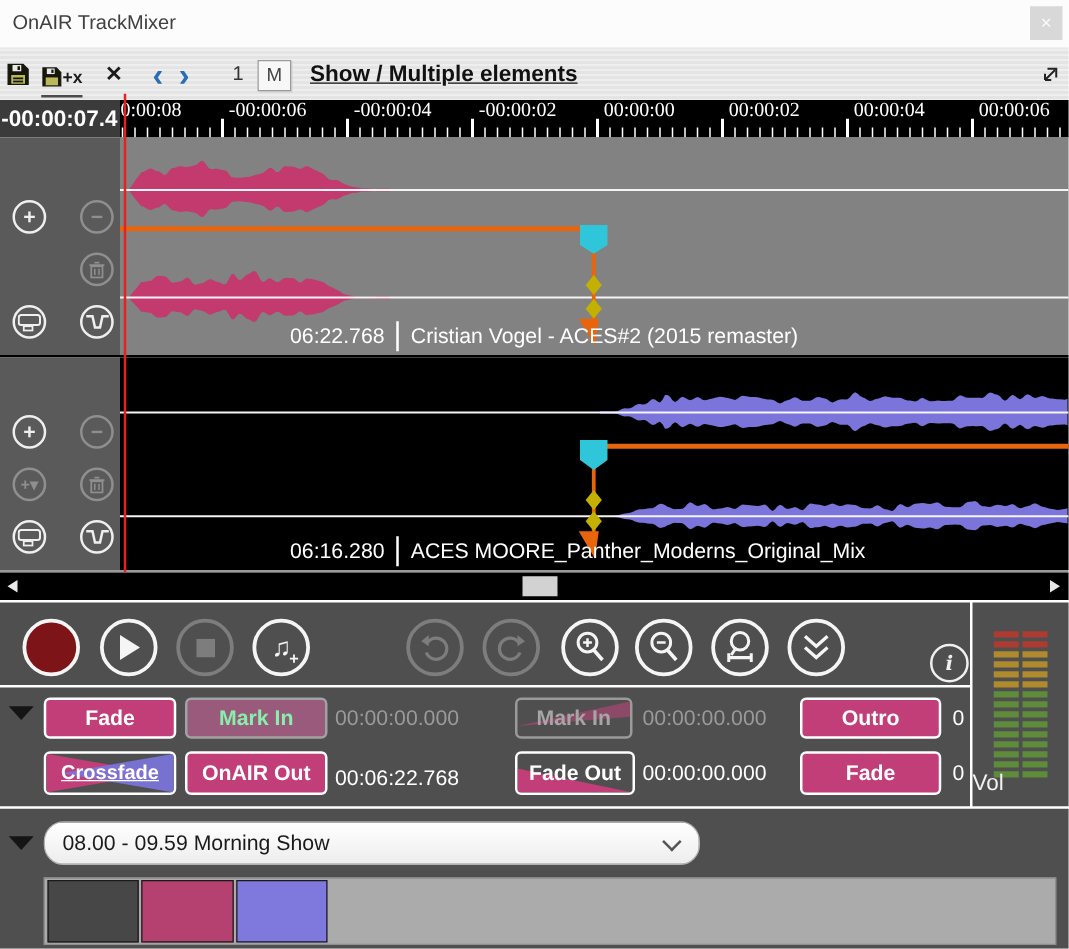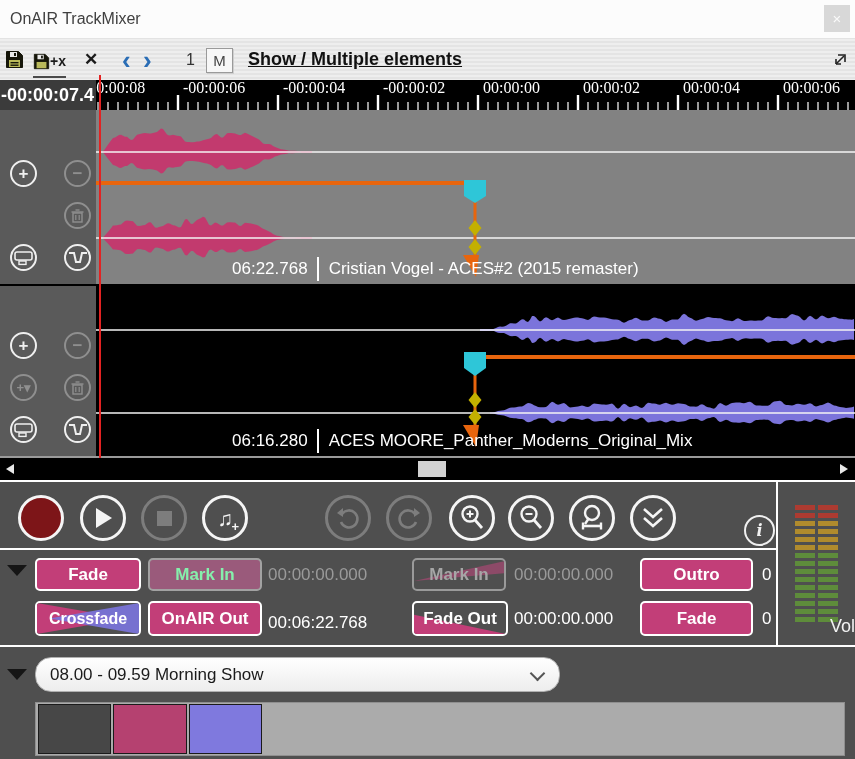--- a/index.html
+++ b/index.html
@@ -72,21 +72,21 @@
   .pb-on{border:3px solid #f5f5f5;}
   .pb-off{border:3px solid #7d7d7d;}
   #btn-record{background:#7d1518;}
   #btn-info{width:27px;height:27px;border:2px solid #f0f0f0;border-radius:50%;top:33px;left:744px;
             color:#f0f0f0;font-family:"DejaVu Serif",serif;font-style:italic;font-weight:bold;
             font-size:16px;display:flex;align-items:center;justify-content:center;}
 
   
   .mcol{position:absolute;top:23px;width:20px;}
   .mbar{width:20px;height:5px;margin-bottom:3px;}
-  #vol-label{position:absolute;left:0;width:77px;bottom:8px;text-align:right;color:#f2f2f2;font-size:18px;}
+  #vol-label{position:absolute;left:0;width:77px;bottom:8px;text-align:left;color:#f2f2f2;font-size:18px;}
 
   
   .caret{width:0;height:0;border-left:10px solid transparent;border-right:10px solid transparent;
          border-top:11px solid #151515;}
   .ebtn{position:absolute;height:33px;border-radius:5px;box-sizing:border-box;overflow:hidden;
         display:flex;align-items:center;justify-content:center;
         font-weight:bold;font-size:17px;color:#fff;border:2px solid #fff;}
   .ebtn svg{position:absolute;left:0;top:0;width:100%;height:100%;}
   .ebtn span{position:relative;z-index:2;}
   .e-pink{background:#c23e78;}
@@ -475,21 +475,21 @@
         <polygon points="0,72 100,4 100,46" fill="#8d4a68"></polygon>
       </svg>
       <span>Mark In</span>
     </div>
     <div class="etime dim" style="left:514px;top:8px;">00:00:00.000</div>
     <div class="ebtn e-pink" style="left:640px;top:8px;width:113px;">
       <span>Outro</span>
     </div>
     <div class="ezero" style="left:762px;top:8px;">0</div>
 
-    <div class="ebtn e-dark" style="left:35px;top:51px;width:106px;height:35px;">
+    <div class="ebtn e-dark" style="left:35px;top:51px;width:106px;height:35px;text-decoration:underline;">
       <svg viewBox="0 0 100 100" preserveAspectRatio="none">
         <polygon points="0,0 0,100 88,50" fill="#c23e78"></polygon>
         <polygon points="100,0 100,100 12,50" fill="#7b74db" fill-opacity="0.92"></polygon>
       </svg>
       <span style="font-size:16px;">Crossfade</span>
     </div>
     <div class="ebtn e-pink" style="left:148px;top:51px;width:114px;height:35px;">
       <span>OnAIR Out</span>
     </div>
     <div class="etime" style="left:268px;top:56px;">00:06:22.768</div>

